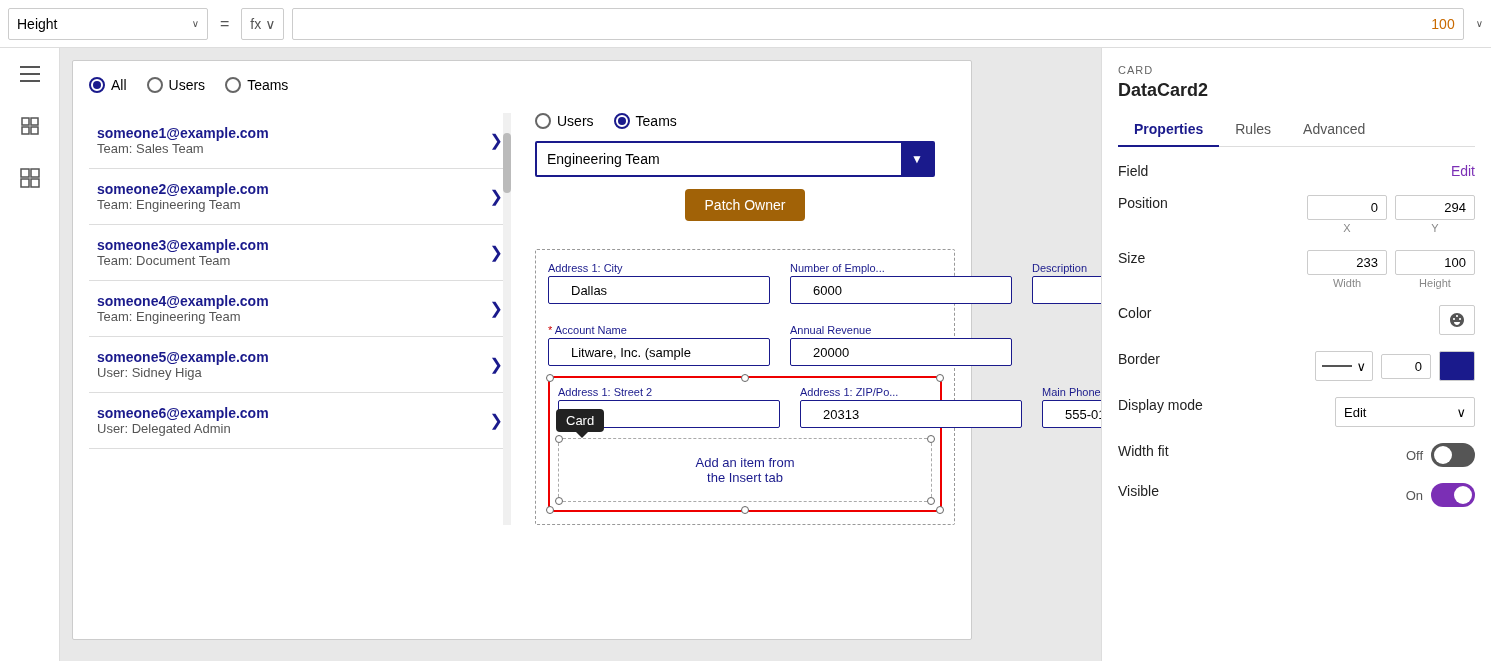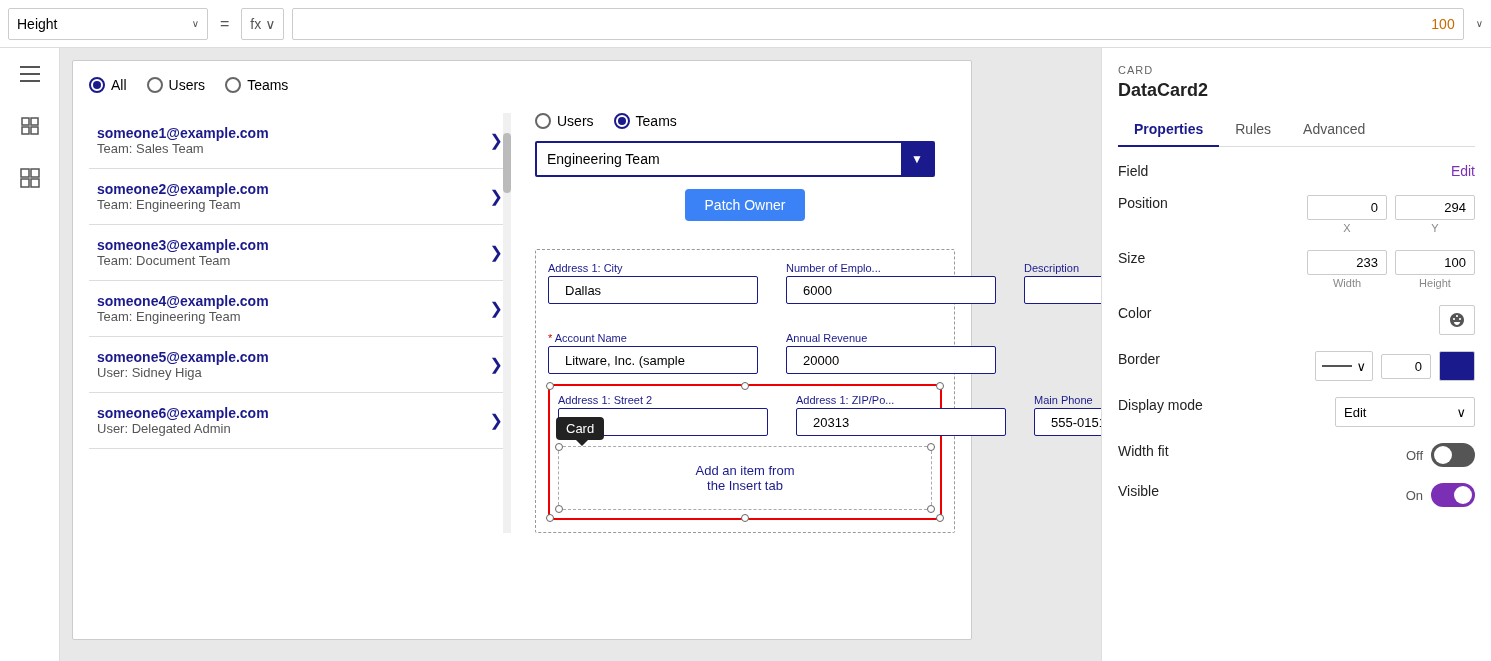--- a/index.html
+++ b/index.html
@@ -216,21 +216,21 @@
       display: flex;
       align-items: center;
       justify-content: center;
       color: #fff;
       font-size: 12px;
       margin: -6px -10px -6px 0;
     }
 
     
     .patch-owner-btn {
-      background: #3b82f6;
+      background: #a16207;
       color: #fff;
       border: none;
       border-radius: 4px;
       padding: 8px 20px;
       font-size: 14px;
       cursor: pointer;
       margin-bottom: 16px;
     }
 
     
@@ -239,40 +239,40 @@
       border-radius: 2px;
       padding: 12px;
       position: relative;
       background: #fff;
     }
 
     
     .form-grid {
       display: grid;
       grid-template-columns: 1fr 1fr 1fr;
-      gap: 28px;
+      gap: 20px;
       margin-bottom: 10px;
     }
     .form-field {
       display: flex;
       flex-direction: column;
       gap: 2px;
     }
     .form-label {
       font-size: 11px;
       color: #1a1a8c;
     }
     .form-label.required::before {
       content: '* ';
       color: #c00;
     }
     .form-input {
       border: 1px solid #1a1a8c;
       border-radius: 2px;
-      padding: 4px 16px;
+      padding: 4px 22px;
       font-size: 13px;
       height: 28px;
       outline: none;
     }
 
     
     .card-tooltip {
       position: absolute;
       left: 8px;
       bottom: 80px;

